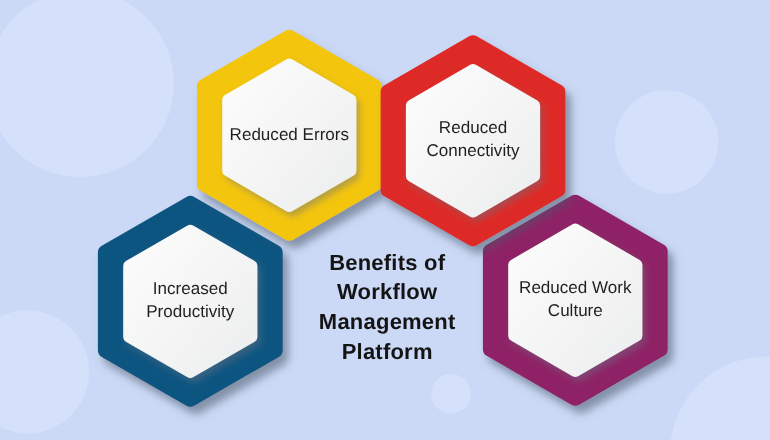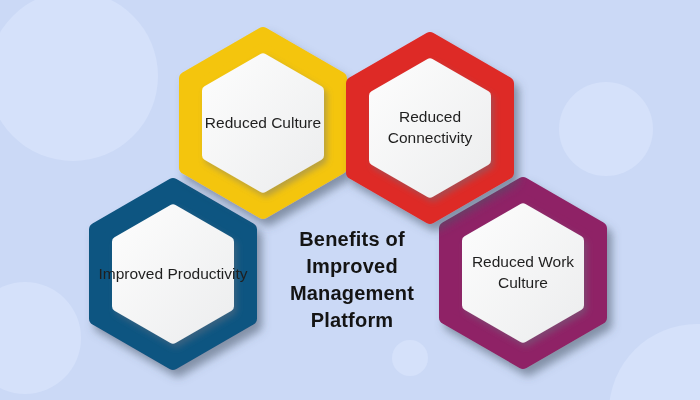--- a/index.html
+++ b/index.html
@@ -51,46 +51,46 @@
     </defs>
   </svg>
 
   <div class="bubble" style="left: -12px; top: -9px; width: 170px; height: 170px; color: rgb(213, 225, 250);"></div>
   <div class="bubble" style="left: 559px; top: 82px; width: 94px; height: 94px; color: rgb(213, 225, 250);"></div>
   <div class="bubble" style="left: -31px; top: 282px; width: 112px; height: 112px; color: rgb(213, 225, 250);"></div>
   <div class="bubble" style="left: 392px; top: 340px; width: 36px; height: 36px; color: rgb(213, 225, 250);"></div>
   <div class="bubble" style="left: 609px; top: 324px; width: 176px; height: 176px; color: rgb(213, 225, 250);"></div>
 
   <div class="center-title">Benefits of
-Improved
+Workflow
 Management
 Platform</div>
 
   <div class="hexagon z1" style="left: 73px; top: 161px; color: rgb(17, 85, 129);">
     <svg class="hex" width="200" height="226" viewBox="0 0 200 226">
       <path class="outer" d="M100.0,24.1 L 177.0,68.5 L 177.0,157.4 L 100.0,201.9 L 23.0,157.4 L 23.0,68.5 Z"></path>
       <path class="inner" d="M100.0,48.3 L 156.0,80.7 L 156.0,145.3 L 100.0,177.7 L 44.0,145.3 L 44.0,80.7 Z"></path>
     </svg>
-    <div class="hex-label">Improved Productivity</div>
+    <div class="hex-label">Increased Productivity</div>
   </div>
 
   <div class="hexagon z1" style="left: 423px; top: 160px; color: rgb(143, 33, 102);">
     <svg class="hex" width="200" height="226" viewBox="0 0 200 226">
       <path class="outer" d="M100.0,24.1 L 177.0,68.5 L 177.0,157.4 L 100.0,201.9 L 23.0,157.4 L 23.0,68.5 Z"></path>
       <path class="inner" d="M100.0,48.3 L 156.0,80.7 L 156.0,145.3 L 100.0,177.7 L 44.0,145.3 L 44.0,80.7 Z"></path>
     </svg>
     <div class="hex-label">Reduced Work Culture</div>
   </div>
 
   <div class="hexagon z2" style="left: 163px; top: 10px; color: rgb(244, 197, 12);">
     <svg class="hex" width="200" height="226" viewBox="0 0 200 226">
       <path class="outer" d="M100.0,24.1 L 177.0,68.5 L 177.0,157.4 L 100.0,201.9 L 23.0,157.4 L 23.0,68.5 Z"></path>
       <path class="inner" d="M100.0,48.3 L 156.0,80.7 L 156.0,145.3 L 100.0,177.7 L 44.0,145.3 L 44.0,80.7 Z"></path>
     </svg>
-    <div class="hex-label">Reduced Culture</div>
+    <div class="hex-label">Reduced Errors</div>
   </div>
 
   <div class="hexagon z3" style="left: 330px; top: 15px; color: rgb(222, 42, 38);">
     <svg class="hex" width="200" height="226" viewBox="0 0 200 226">
       <path class="outer" d="M100.0,24.1 L 177.0,68.5 L 177.0,157.4 L 100.0,201.9 L 23.0,157.4 L 23.0,68.5 Z"></path>
       <path class="inner" d="M100.0,48.3 L 156.0,80.7 L 156.0,145.3 L 100.0,177.7 L 44.0,145.3 L 44.0,80.7 Z"></path>
     </svg>
     <div class="hex-label">Reduced Connectivity</div>
   </div>
 

